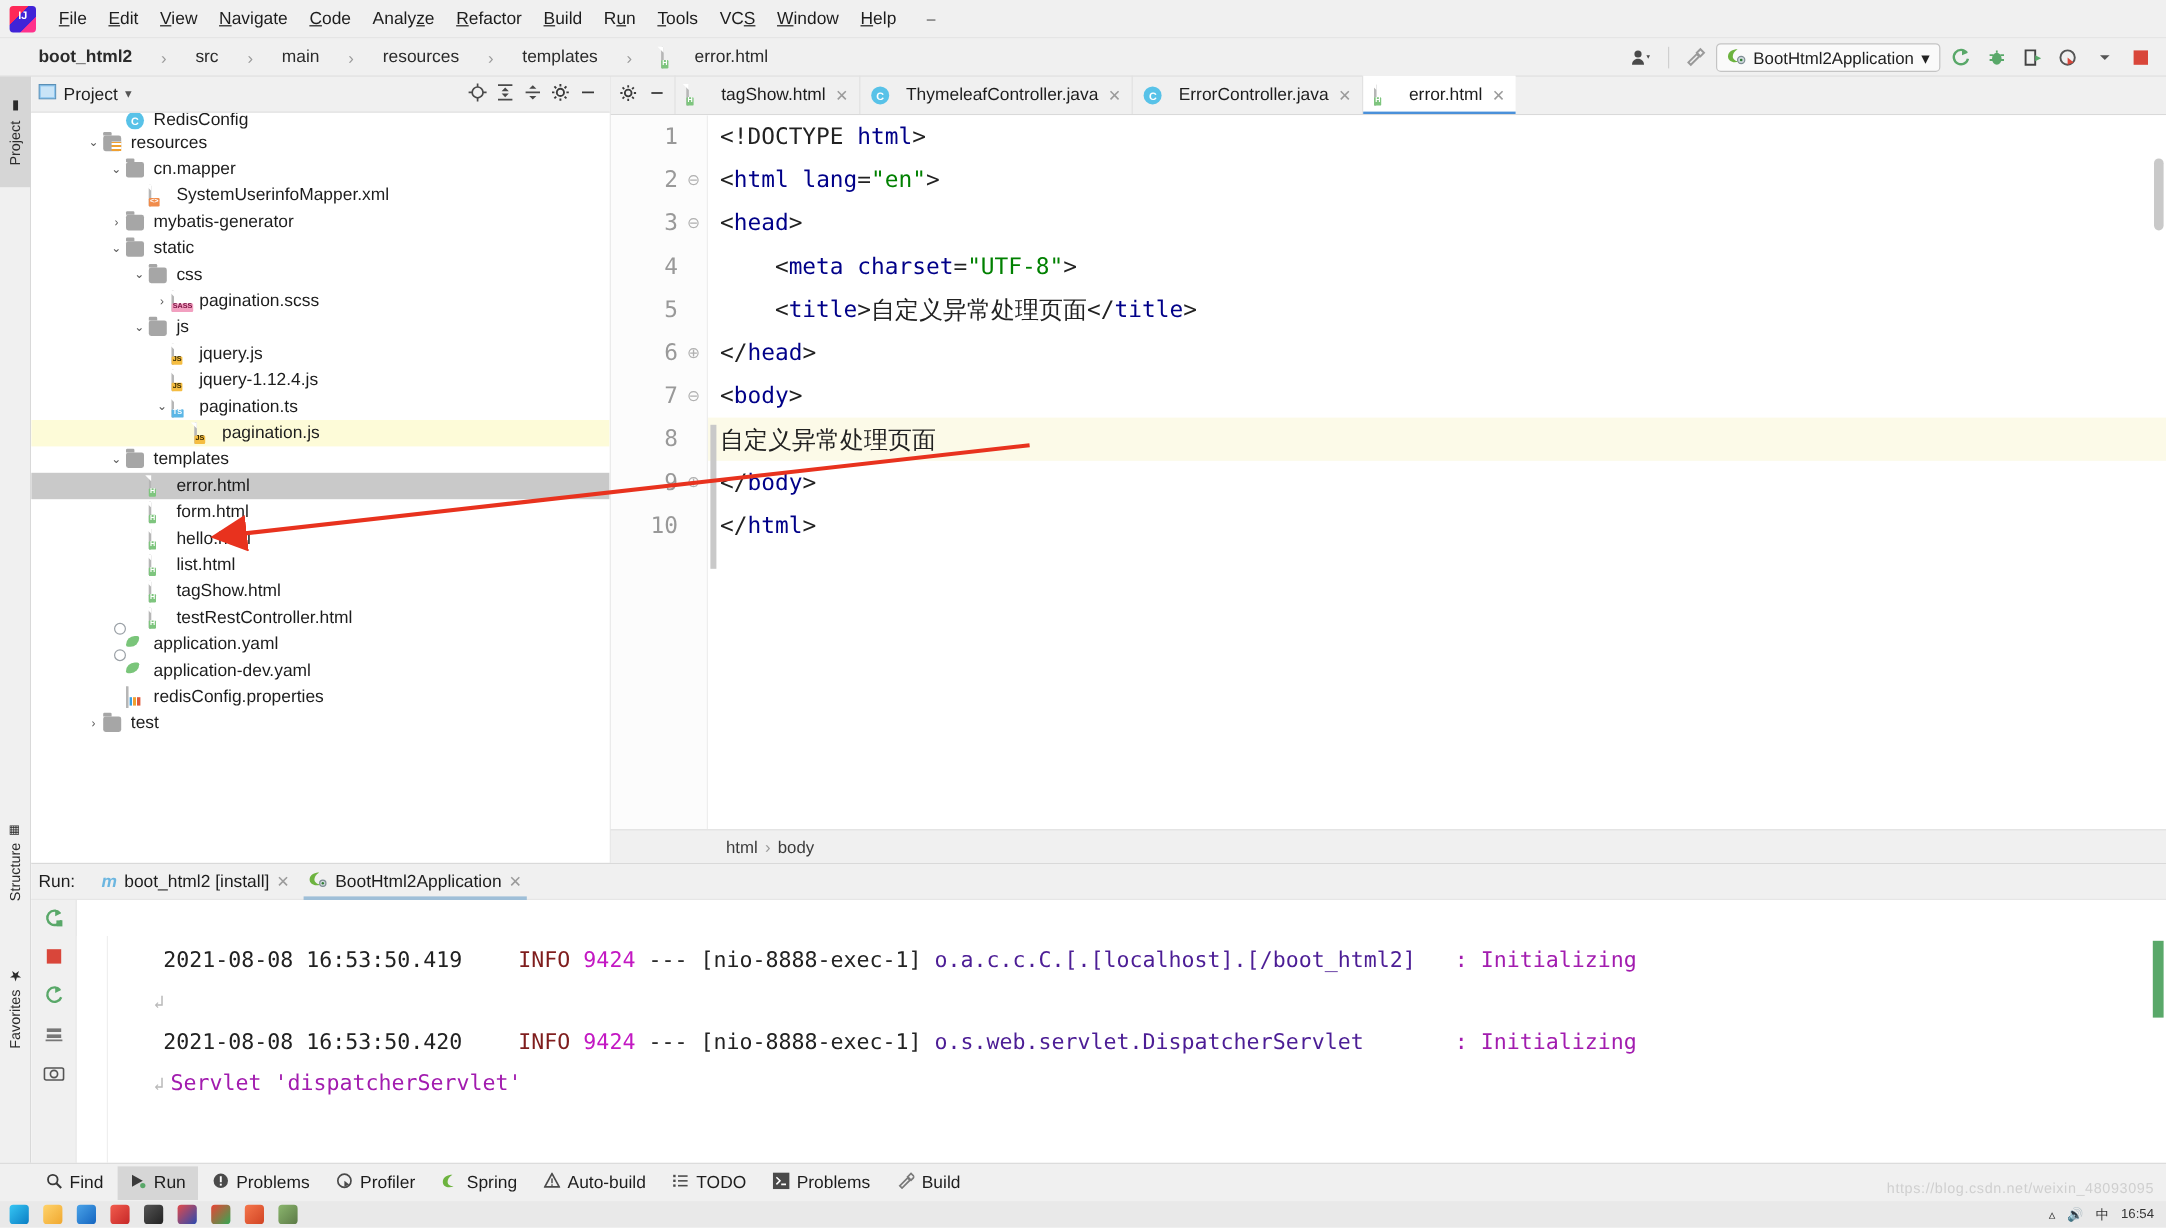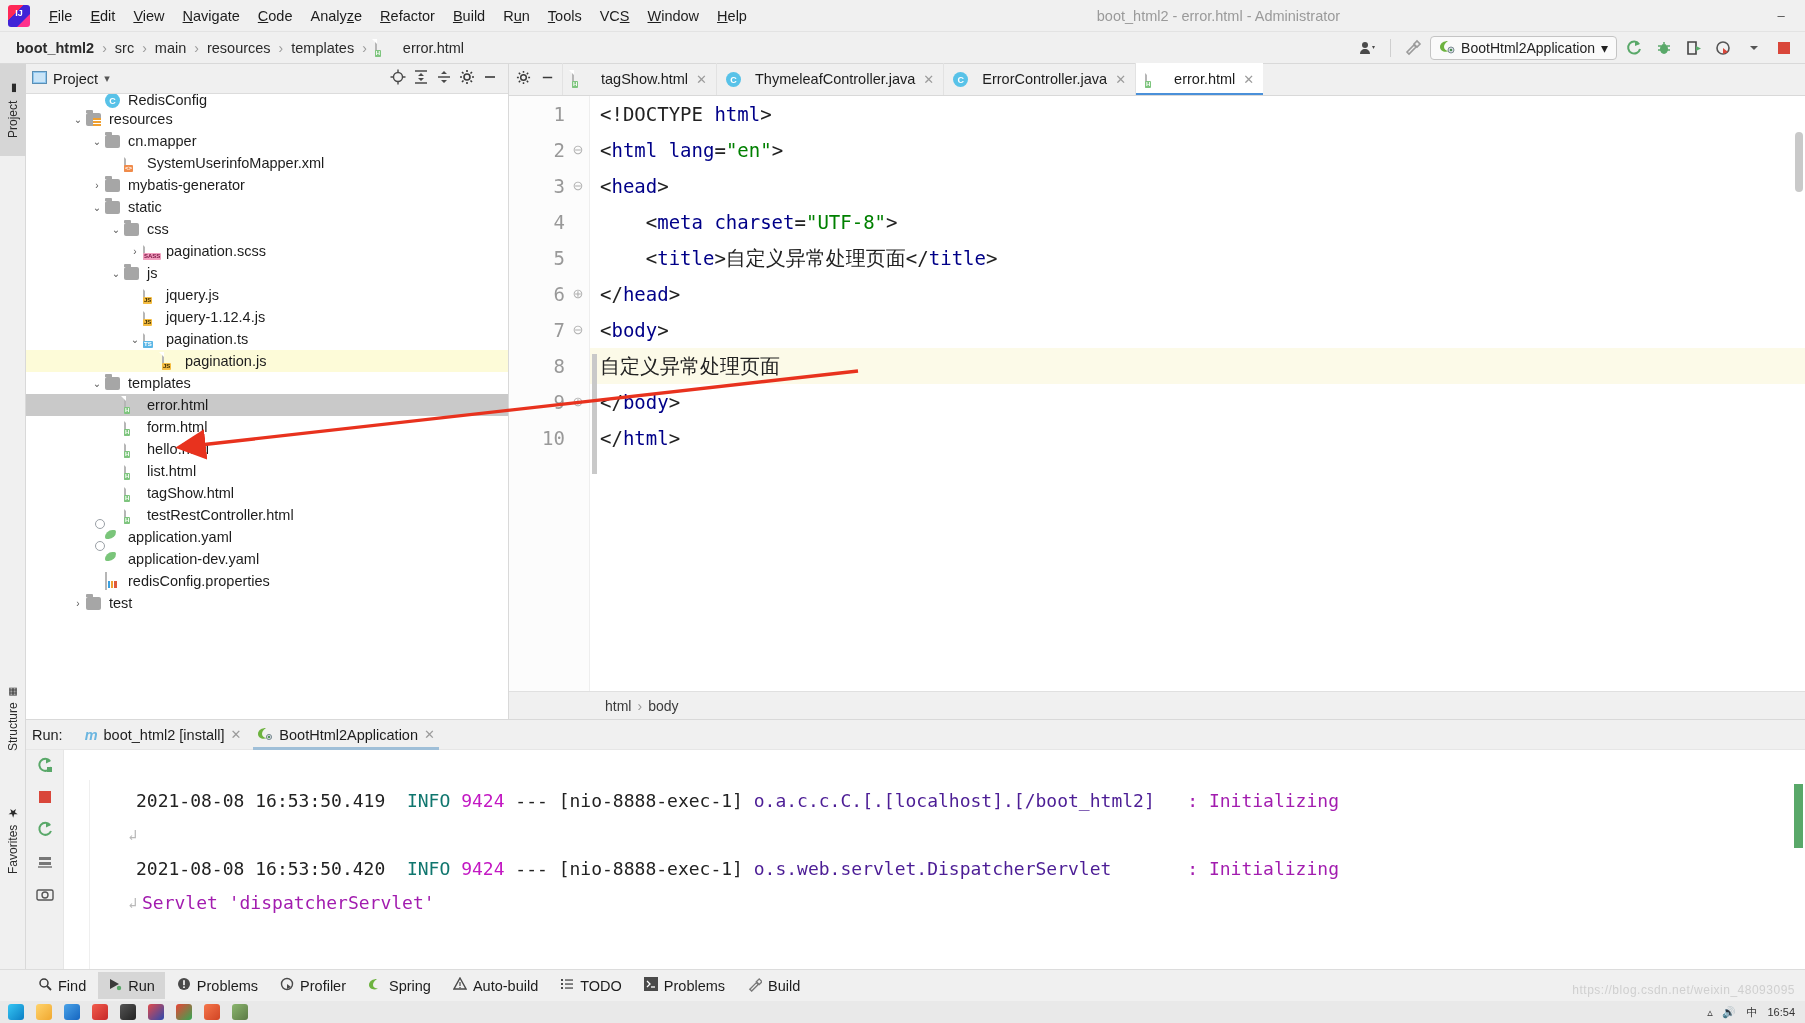--- a/index.html
+++ b/index.html
@@ -39,21 +39,21 @@
   .win-btns { display: flex; align-items: center; margin-right: 4px; }
   .win-btn { width: 40px; height: 30px; display: flex; align-items: center; justify-content: center;
              color: #4b4b4b; font-size: 13px; }
 
   
   .navbar {
     position: absolute; top: 32px; left: 0; right: 0; height: 32px;
     background: #f0f0f0; display: flex; align-items: center;
     border-bottom: 1px solid #d9d9d9;
   }
-  .crumbs { display: flex; align-items: center; padding-left: 12px; gap: 2px; }
+  .crumbs { display: flex; align-items: center; padding-left: 28px; gap: 18px; }
   .crumb { font-size: 14.5px; color: #2b2b2b; padding: 2px 4px; }
   .crumb.bold { font-weight: bold; }
   .crumb-sep { color: #9b9b9b; font-size: 14px; padding: 0 2px; }
   .crumb-file { display: flex; align-items: center; gap: 5px; }
   .nav-right { margin-left: auto; display: flex; align-items: center; gap: 4px; padding-right: 8px; }
   .tb-btn { width: 26px; height: 24px; display: flex; align-items: center; justify-content: center; }
   .runconfig {
     display: flex; align-items: center; gap: 6px;
     border: 1px solid #c4c4c4; border-radius: 4px; background: #fafafa;
     height: 24px; padding: 0 8px; font-size: 14px; color: #222;
@@ -194,21 +194,21 @@
     height: 30px; background: #f7f7f7; display: flex; align-items: center; gap: 20px; padding-left: 30px;
     border-bottom: 1px solid #ececec;
   }
   .subtab { display: flex; align-items: center; gap: 7px; font-size: 14.5px; color: #1d1d1d; }
   .console {
     position: absolute; top: 30px; left: 0; right: 0; bottom: 0; background: #fff; overflow: hidden;
     font-family: "DejaVu Sans Mono", monospace; font-size: 18px; line-height: 34px; padding-top: 4px;
   }
   .logline { white-space: pre; padding-left: 72px; height: 34px; }
   .log-date { color: #222; }
-  .log-info { color: #0f766e; }
+  .log-info { color: #7f1d1d; margin-left: 25px; }
   .log-pid { color: #c318c3; }
   .log-dash { color: #222; }
   .log-thread { color: #222; }
   .log-logger { color: #4c1d95; }
   .log-msg { color: #a21caf; }
   .console-scroll { position:absolute; right:2px; top:4px; width:9px; height:64px; background:#59a869; }
   .console-gutter { position:absolute; left:0; top:0; bottom:0; width:26px; border-right:1px solid #efefef;}
   .wrapmark { position:absolute; left:64px; color:#b9b9b9; font-size: 15px; }
 
   
@@ -253,21 +253,20 @@
         <div class="menu-item"><span class="mn">C</span>ode</div>
         <div class="menu-item">Analy<span class="mn">z</span>e</div>
         <div class="menu-item"><span class="mn">R</span>efactor</div>
         <div class="menu-item"><span class="mn">B</span>uild</div>
         <div class="menu-item">R<span class="mn">u</span>n</div>
         <div class="menu-item"><span class="mn">T</span>ools</div>
         <div class="menu-item">VC<span class="mn">S</span></div>
         <div class="menu-item"><span class="mn">W</span>indow</div>
         <div class="menu-item"><span class="mn">H</span>elp</div>
       </div>
-    <div class="win-title">boot_html2 - error.html - Administrator</div>
     <div class="win-btns">
       <div class="win-btn">–</div>
     </div>
   </div>
 
   <div class="navbar">
     <div class="crumbs" id="crumb-root">
         <span class="crumb bold">boot_html2</span>
         <span class="crumb-sep">›</span>
         <span class="crumb">src</span>

